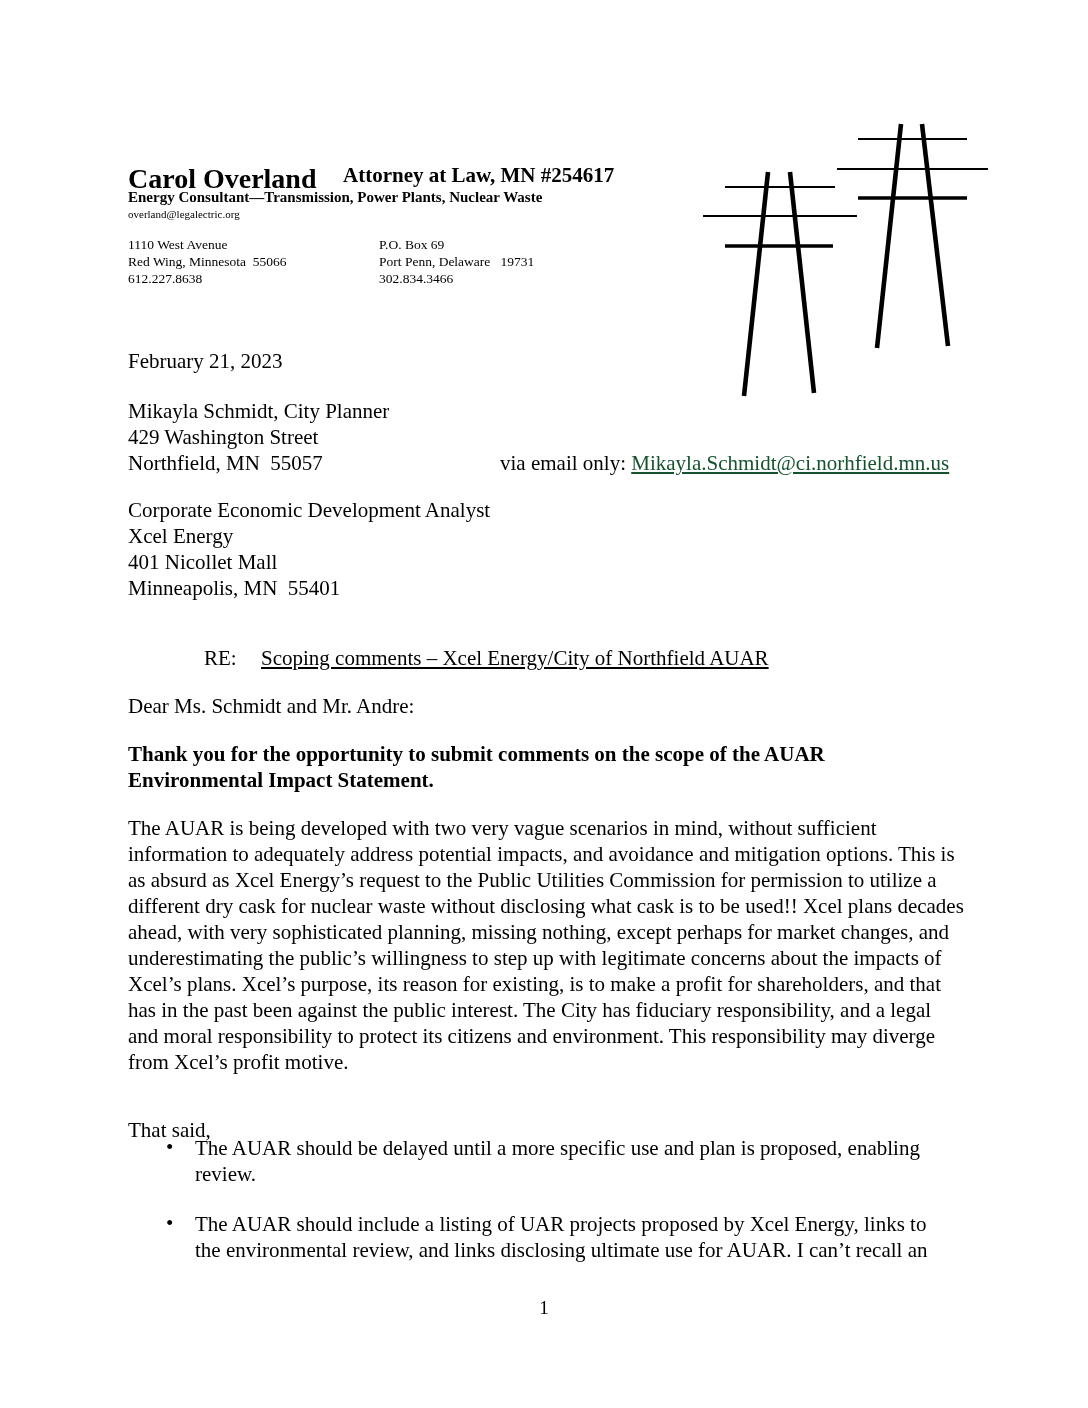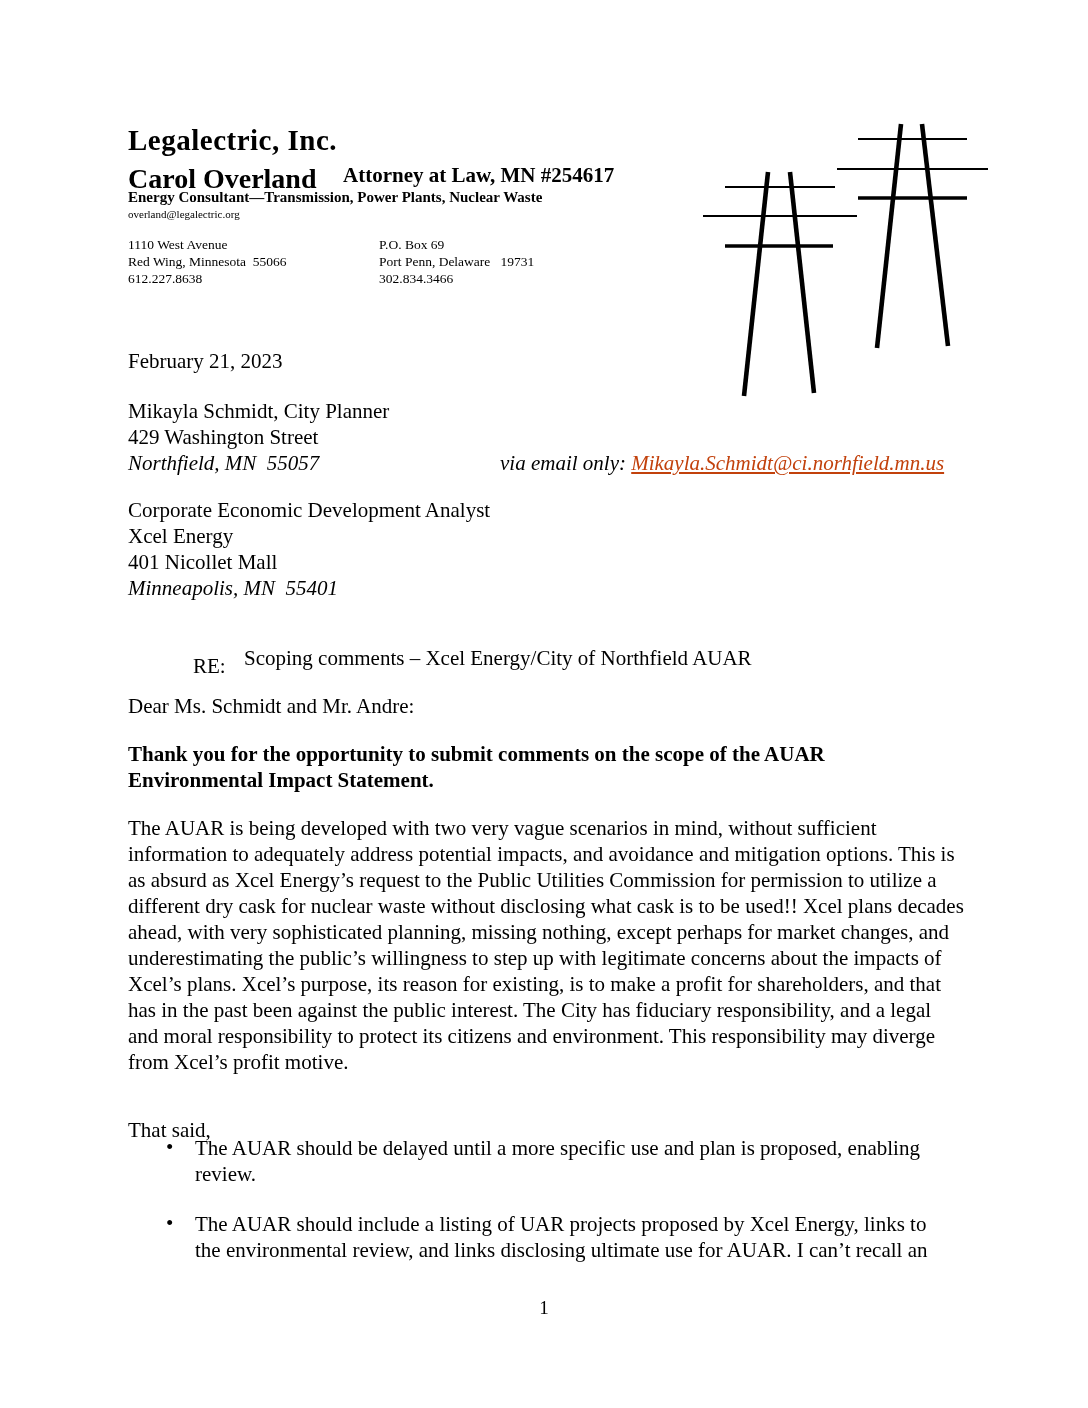--- a/index.html
+++ b/index.html
@@ -32,28 +32,28 @@
 
   
   .towers { left: 680px; top: 110px; }
 
   
   .body-text { font-size: 21px; line-height: 26px; }
   .date-line { left: 128px; top: 348px; }
   .addr-block { left: 128px; width: 840px; }
   .recipient1 { top: 398px; }
   .recipient2 { top: 497px; }
-  .email-row { position: relative; font-style: italic; }
+  .email-row { position: relative; }
   .via-wrap1 { position: absolute; left: 372px; top: 0; white-space: nowrap; }
   .via-wrap2 { position: absolute; left: 410px; top: 0; white-space: nowrap; }
-  a.email-link { color: #c2410c; text-decoration: underline; cursor: pointer; }
+  a.email-link { color: #14532d; text-decoration: underline; cursor: pointer; }
 
   .re-row { left: 128px; top: 645px; width: 840px; height: 26px; }
-  .re-label { position: absolute; left: 65px; top: 0; margin-top: 8px; }
-  .re-text  { position: absolute; left: 116px; top: 0; }
+  .re-label { position: absolute; left: 76px; top: 0; }
+  .re-text  { position: absolute; left: 133px; top: 0; text-decoration: underline; }
 
   .salutation { left: 128px; top: 693px; }
   .para1 { left: 128px; top: 741px; width: 832px; font-weight: bold; }
   .para2 { left: 128px; top: 815px; width: 836px; }
   .para3 { left: 128px; top: 1117px; }
 
   .bullet-item { left: 128px; width: 830px; }
   .bullet1 { top: 1135px; }
   .bullet2 { top: 1211px; }
   .bullet-dot { position: absolute; left: 38px; top: -1px; font-size: 21px; }
@@ -62,21 +62,20 @@
   .page-num {
     left: 0; right: 0; top: 1297px;
     text-align: center; font-size: 19px;
   }
 </style>
 </head>
 <body>
 
 <div class="page">
 
-  <div class="abs lh-company">Legalectric, Inc.</div>
 
   <div class="abs lh-name-row">
     <span class="lh-name">Carol Overland</span>
     <span class="lh-title">Attorney at Law, MN #254617</span>
   </div>
 
   <div class="abs lh-sub">Energy Consultant—Transmission, Power Plants, Nuclear Waste</div>
   <div class="abs lh-email">overland@legalectric.org</div>
 
   <div class="abs lh-addr">

